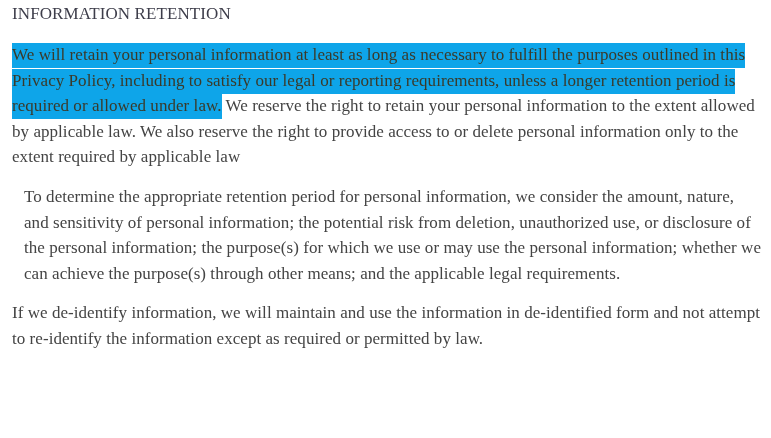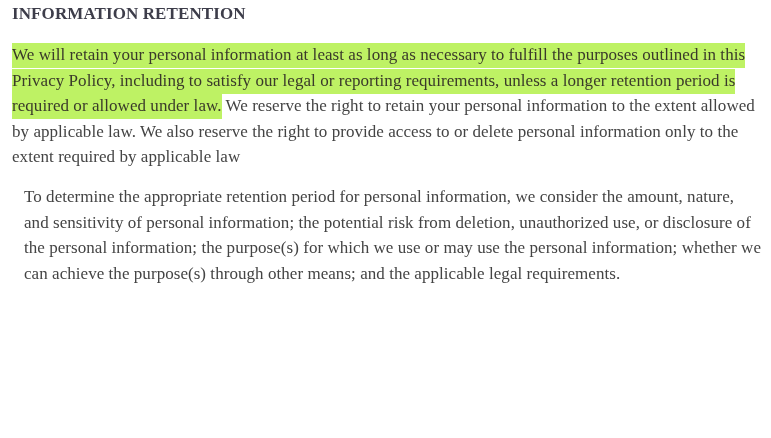--- a/index.html
+++ b/index.html
@@ -13,47 +13,48 @@
     overflow: hidden;
     font-family: "Liberation Serif", "DejaVu Serif", serif;
     color: #444444;
   }
   .doc {
     padding-left: 12px;
     padding-right: 10px;
   }
   .heading {
     font-family: "Liberation Serif", "DejaVu Serif", serif;
-    font-weight: bold;
+    font-weight: normal;
     font-size: 17px;
     color: #3d3d4a;
     margin: 0;
     padding-top: 4px;
     height: 38px;
     line-height: 20px;
     letter-spacing: 0.1px;
   }
   p {
     margin: 0;
     font-size: 17px;
     line-height: 25.6px;
     letter-spacing: 0.05px;
   }
   p.para1 { margin-top: 0px; }
   p.para2 { margin-top: 14px; margin-left: 12px; }
   p.para3 { margin-top: 14px; }
   .hl {
-    background: #bef264;
+    background: #0ea5e9;
     padding: 2px 0 4px 0;
     color: #3a3a2a;
   }
 </style>
 </head>
 <body>
 
 <div class="doc">
   <h2 class="heading">INFORMATION RETENTION</h2>
 
   <p class="para1"><span class="hl">We will retain your personal information at least as long as necessary to fulfill the purposes outlined in this Privacy Policy, including to satisfy our legal or reporting requirements, unless a longer retention period is required or allowed under law.</span><span> We reserve the right to retain your personal information to the extent allowed by applicable law. We also reserve the right to provide access to or delete personal information only to the extent required by applicable law</span></p>
 
   <p class="para2">To determine the appropriate retention period for personal information, we consider the amount, nature, and sensitivity of personal information; the potential risk from deletion, unauthorized use, or disclosure of the personal information; the purpose(s) for which we use or may use the personal information; whether we can achieve the purpose(s) through other means; and the applicable legal requirements.</p>
 
+  <p class="para3">If we de-identify information, we will maintain and use the information in de-identified form and not attempt to re-identify the information except as required or permitted by law.</p>
 </div>
 
 </body></html>

